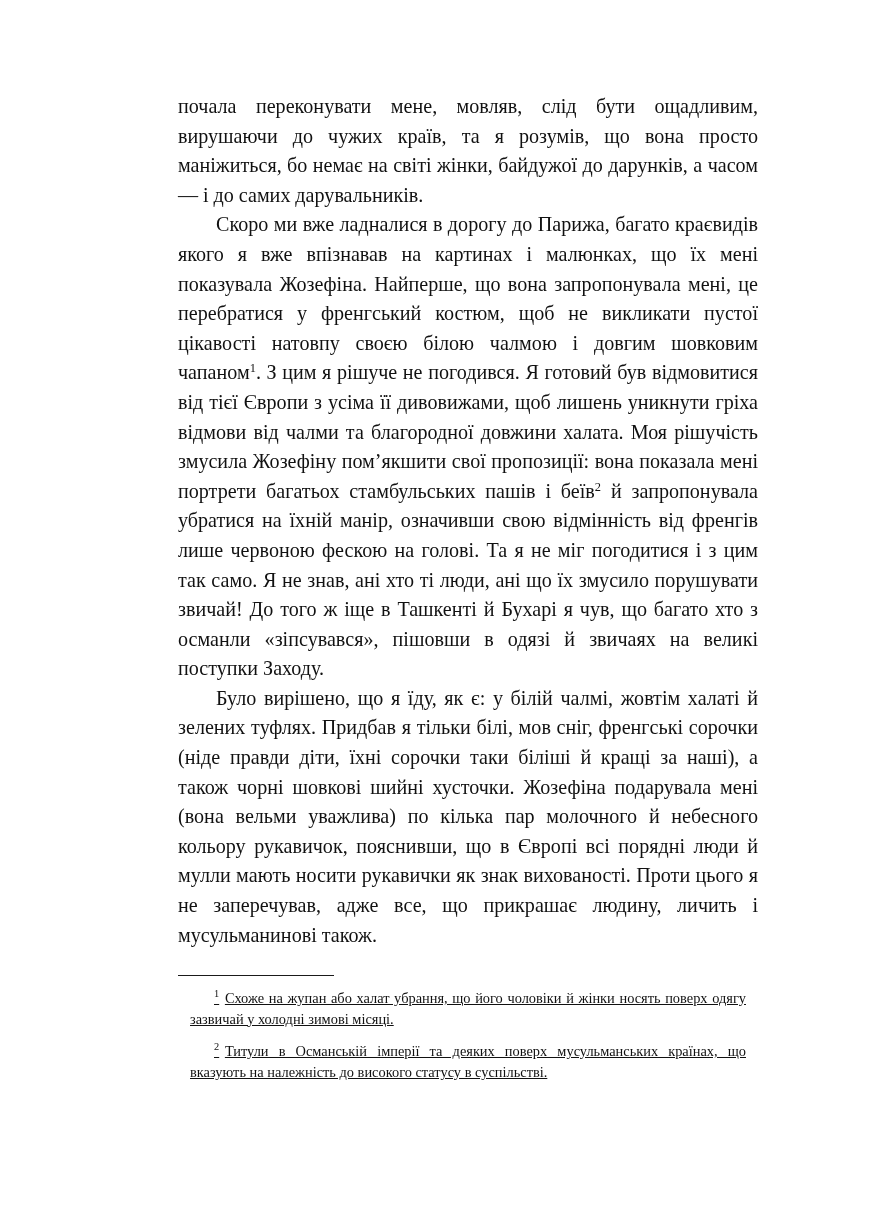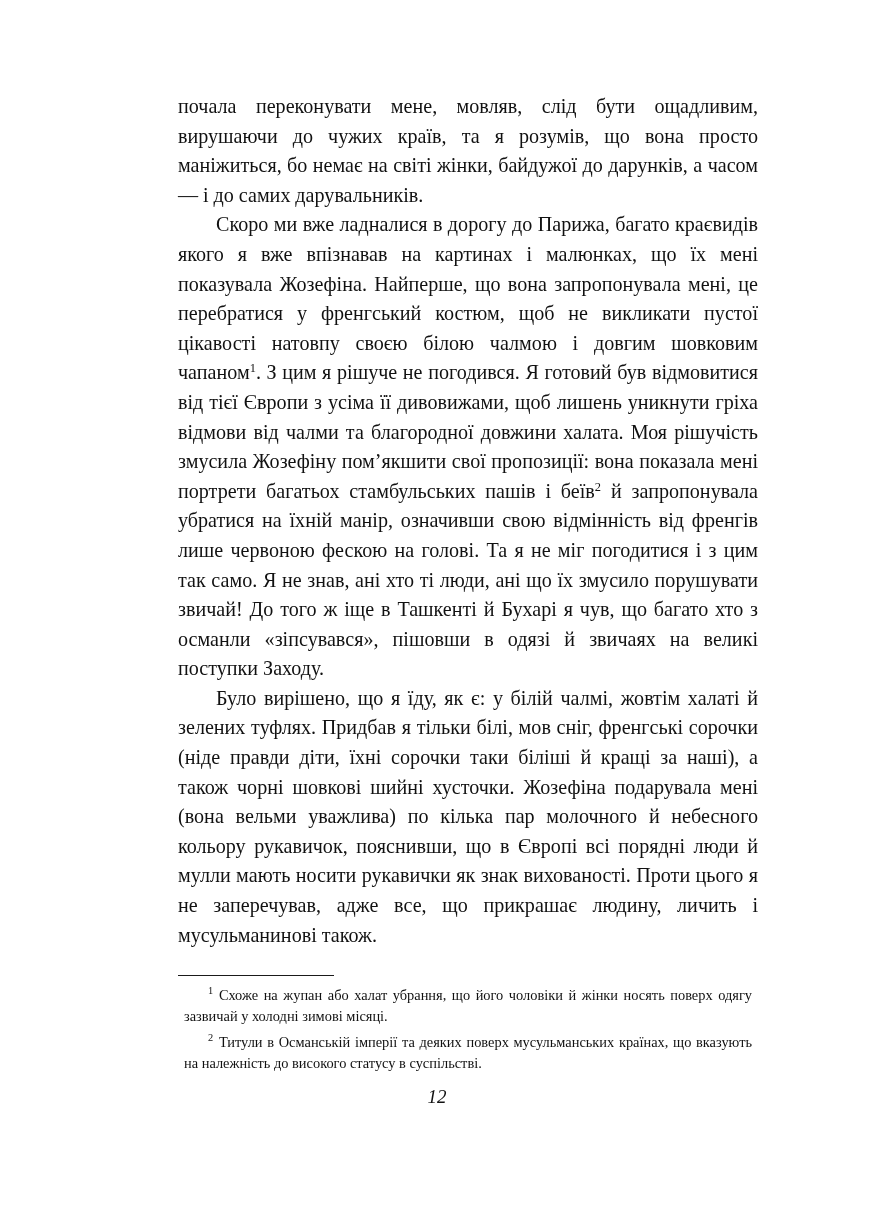--- a/index.html
+++ b/index.html
@@ -64,27 +64,28 @@
 
   .fn-rule {
     width: 156px;
     height: 0;
     border: 0;
     border-top: 1.3px solid #1a1a1a;
     margin: 0 0 9px 0;
   }
 
   .fn {
-    margin: 6px;
+    margin: 12px;
     font-size: 14.4px;
     line-height: 20.6px;
     text-align: justify;
     text-justify: inter-word;
     text-indent: 24px;
     hyphens: manual;
+    text-decoration: underline;
     -webkit-hyphens: manual;
   }
 
   .fn + .fn {
     margin-top: 1px;
   }
 
   .fn .marker {
     font-size: 0.72em;
     vertical-align: 0.62em;
@@ -120,15 +121,14 @@
   </div>
 
   <div class="footnotes">
     <hr class="fn-rule">
 
     <p class="fn"><span class="marker">1</span><span>Схоже на жупан або халат убрання, що його чоловіки й жінки носять поверх одягу зазвичай у холодні зимові місяці.</span></p>
 
     <p class="fn"><span class="marker">2</span><span>Титули в Османській імперії та деяких поверх мусульманських країнах, що вказують на належність до високого статусу в суспільстві.</span></p>
   </div>
 
-  <div class="folio">12</div>
 
 </div>
 
 </body></html>

